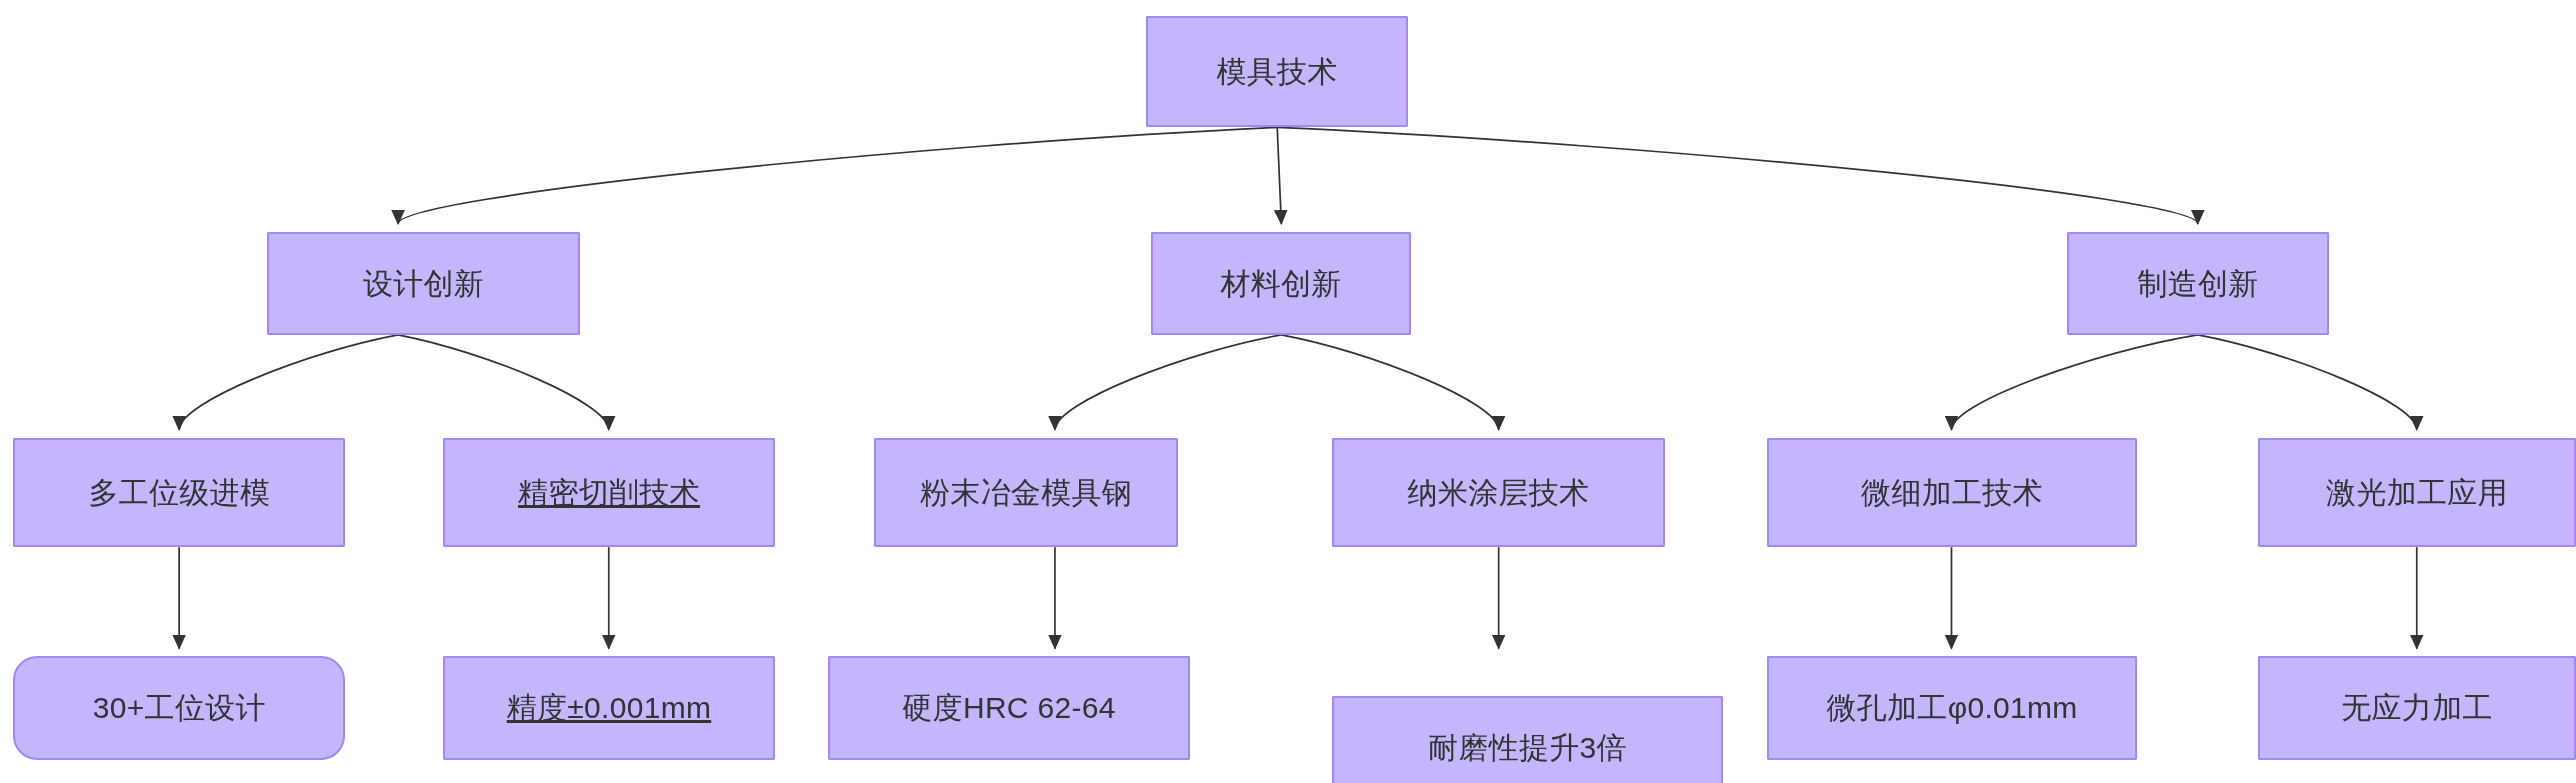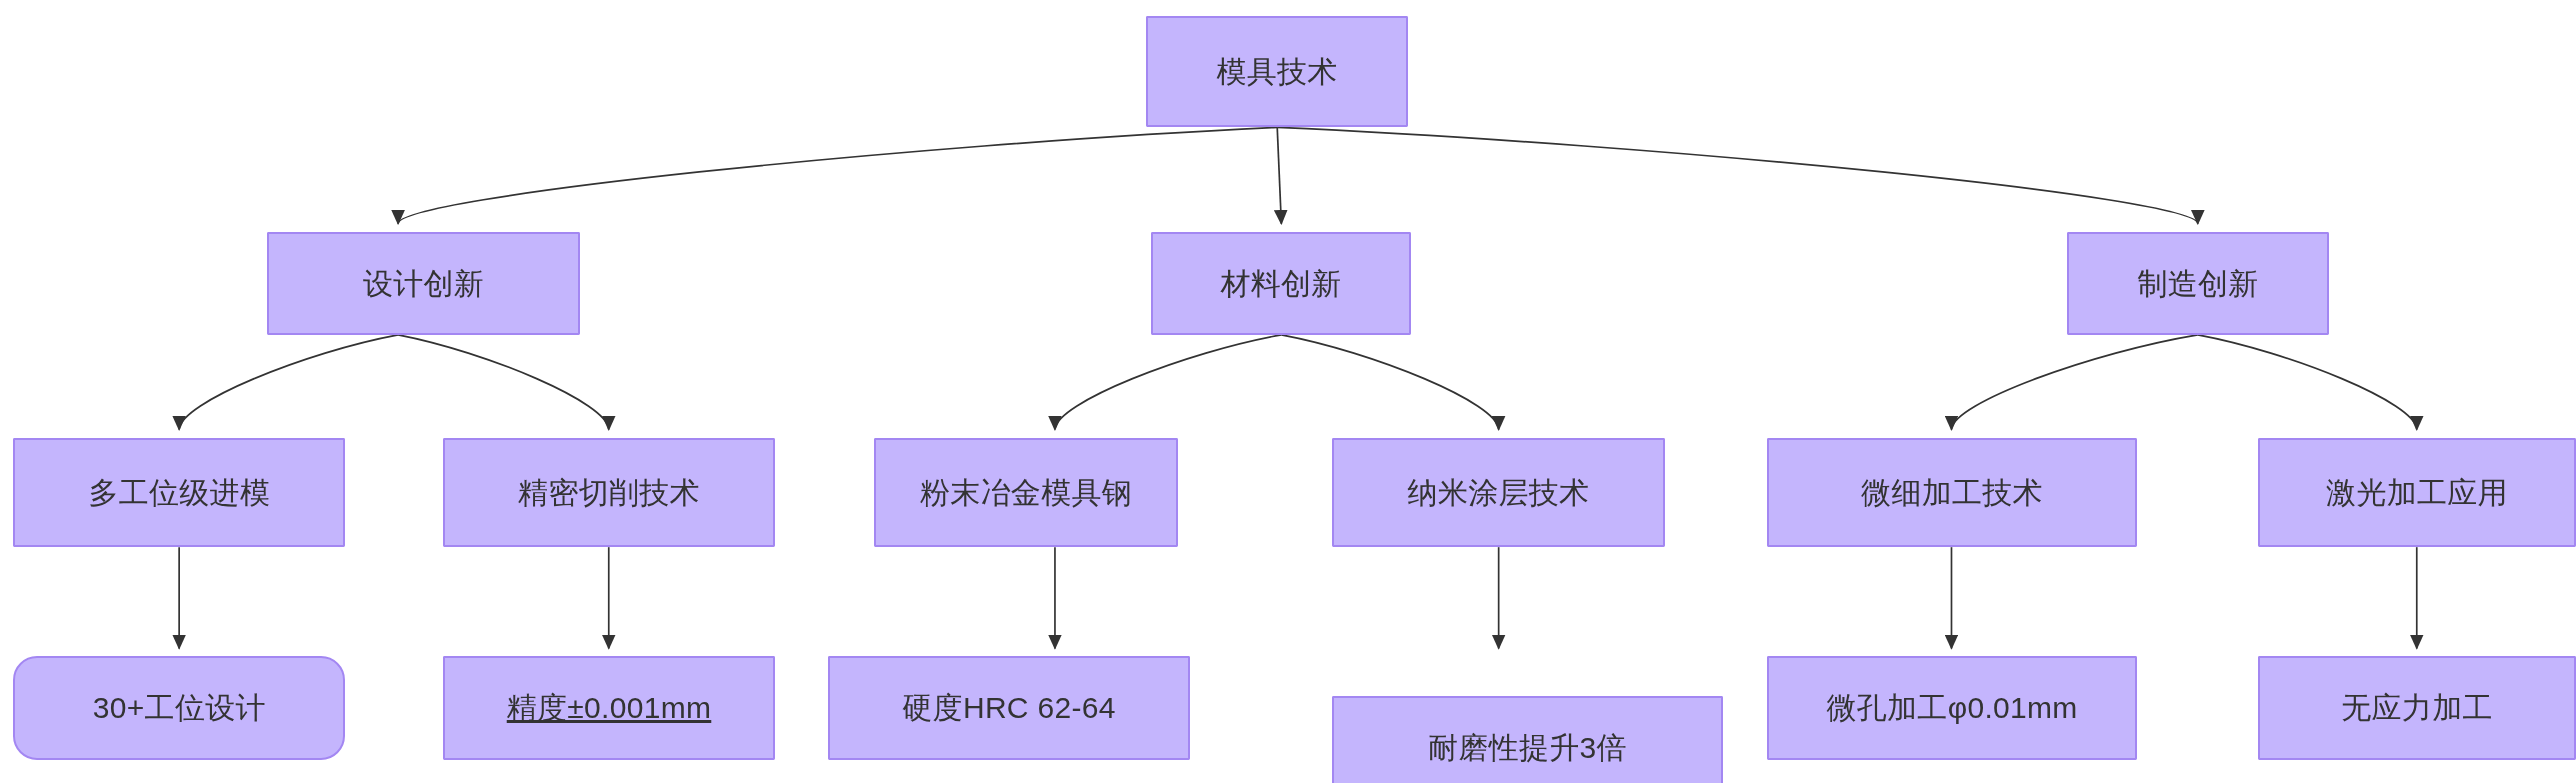--- a/index.html
+++ b/index.html
@@ -85,21 +85,21 @@
       </div>
       <div class="node" style="left: 1151px; top: 232px; width: 260px; height: 103px;">
         <span class="label">材料创新</span>
       </div>
       <div class="node" style="left: 2067px; top: 232px; width: 262px; height: 103px;">
         <span class="label">制造创新</span>
       </div>
       <div class="node" style="left: 13.3px; top: 438px; width: 332px; height: 109px;">
         <span class="label">多工位级进模</span>
       </div>
-      <div class="node" style="left: 443px; top: 438px; width: 332px; height: 109px;">
+      <div class="node" style="left: 443px; top: 438px; width: 332px; height: 109px; text-decoration: underline;">
         <span class="label">精密切削技术</span>
       </div>
       <div class="node" style="left: 874px; top: 438px; width: 304px; height: 109px;">
         <span class="label">粉末冶金模具钢</span>
       </div>
       <div class="node" style="left: 1332px; top: 438px; width: 333px; height: 109px;">
         <span class="label">纳米涂层技术</span>
       </div>
       <div class="node" style="left: 1767px; top: 438px; width: 370px; height: 109px;">
         <span class="label">微细加工技术</span>

